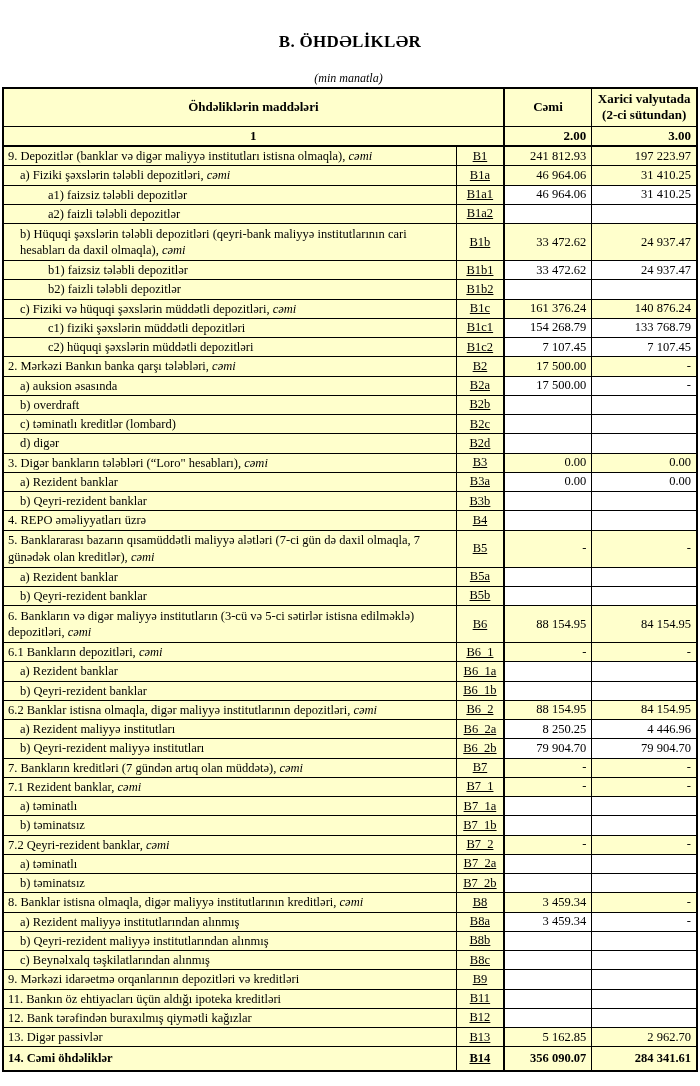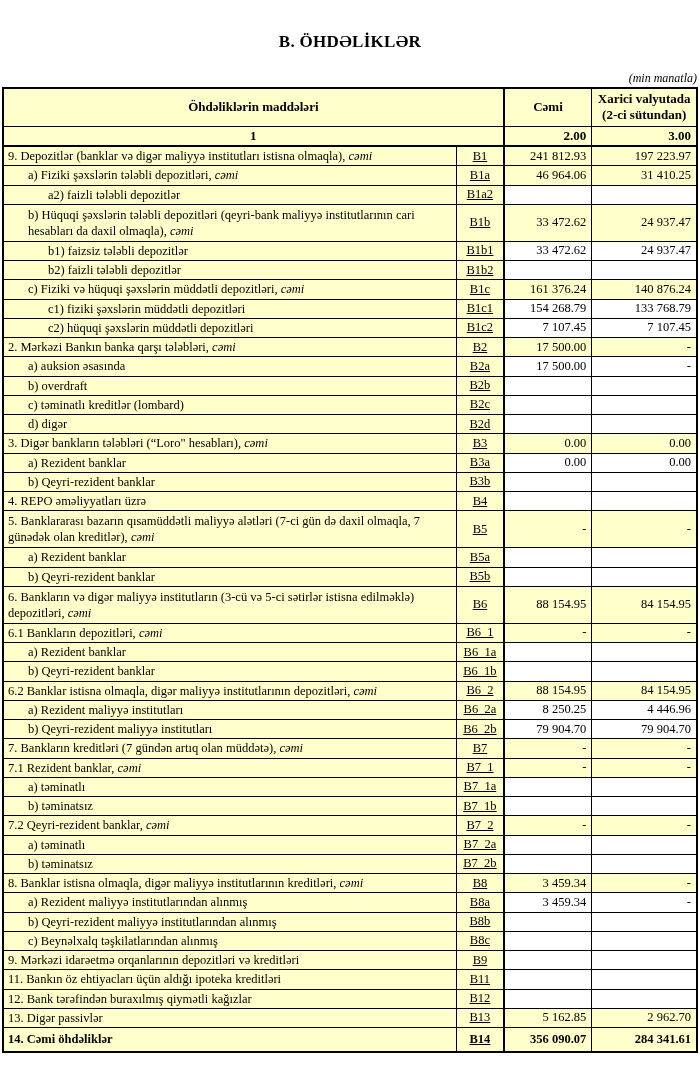--- a/index.html
+++ b/index.html
@@ -1,33 +1,33 @@
 <!DOCTYPE html>
 <html style="--yellow: #FFFFCC; --border: #000000;"><head>
 <meta charset="utf-8">
 <style>
   :root { --yellow:#FFFFCC; --border:#000000; }
   html,body { margin:0; padding:0; background:#ffffff; }
   body { width:700px; color:#000; font-family:"Liberation Serif","DejaVu Serif",serif; }
   .title { text-align:center; font-weight:bold; font-size:17px; margin:32px 0 0 0; letter-spacing:.3px; }
-  .unit  { text-align:right; font-style:italic; font-size:12px; margin:19px 3px 1px 0; }
+  .unit  { text-align:center; font-style:italic; font-size:12px; margin:19px 3px 1px 0; }
   table  { border-collapse:collapse; table-layout:fixed; width:696px; margin-left:2px;
            border:2px solid var(--border); }
   th,td  { border:1px solid var(--border); overflow:hidden; padding:0; }
   thead th { background:var(--yellow); font-weight:bold; font-size:13px; padding:1px 2px; }
   tr.hrow { height:38px; }
   tr.nrow { height:20px; }
   tr.nrow th { border-bottom:2px solid var(--border); }
   th.numr { text-align:right; padding-right:5px;margin-top:41px; }
   .c3 { border-left:2px solid var(--border); }
   tbody tr { height:19px; }
   tbody tr.tall { height:37px; }
   tbody tr.bold { height:24px; font-weight:bold; }
   td.label { background:var(--yellow); font-size:12.5px; line-height:1.3; padding:1px 3px 1px 4px; }
-  td.label.ind1 { padding-left:24px; }
+  td.label.ind1 { padding-left:16px; }
   td.label.ind2 { padding-left:44px; }
   td.code  { background:var(--yellow); text-align:center; font-size:12.5px;text-decoration:underline; }
   td.val   { text-align:right; padding-right:5px; font-size:12.5px; }
   td.val.y { background:var(--yellow); }
   td.val.w { background:#ffffff; }
 </style>
 </head>
 <body>
 
 <div class="title">B. ÖHDƏLİKLƏR</div>
@@ -59,20 +59,26 @@
         <td class="val c3 y">241 812.93</td>
         <td class="val y">197 223.97</td>
       </tr>
       <tr>
         <td class="label ind1"><span>a)  Fiziki şəxslərin tələbli depozitləri, </span><i>cəmi</i></td>
         <td class="code">B1a</td>
         <td class="val c3 y">46 964.06</td>
         <td class="val y">31 410.25</td>
       </tr>
       <tr>
+        <td class="label ind2"><span>a1) faizsiz tələbli depozitlər</span></td>
+        <td class="code">B1a1</td>
+        <td class="val c3 w">46 964.06</td>
+        <td class="val w">31 410.25</td>
+      </tr>
+      <tr>
         <td class="label ind2"><span>a2) faizli tələbli depozitlər</span></td>
         <td class="code">B1a2</td>
         <td class="val c3 w"></td>
         <td class="val w"></td>
       </tr>
       <tr class="tall">
         <td class="label ind1"><span>b) Hüquqi şəxslərin tələbli depozitləri (qeyri-bank maliyyə institutlarının cari hesabları da daxil olmaqla), </span><i>cəmi</i></td>
         <td class="code">B1b</td>
         <td class="val c3 y">33 472.62</td>
         <td class="val y">24 937.47</td>

